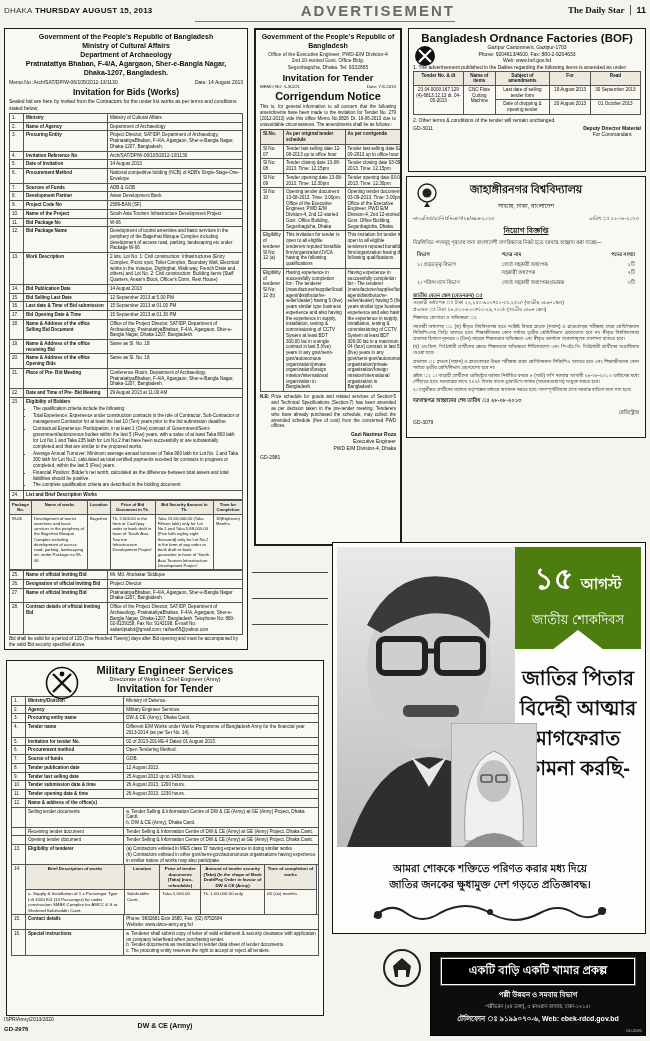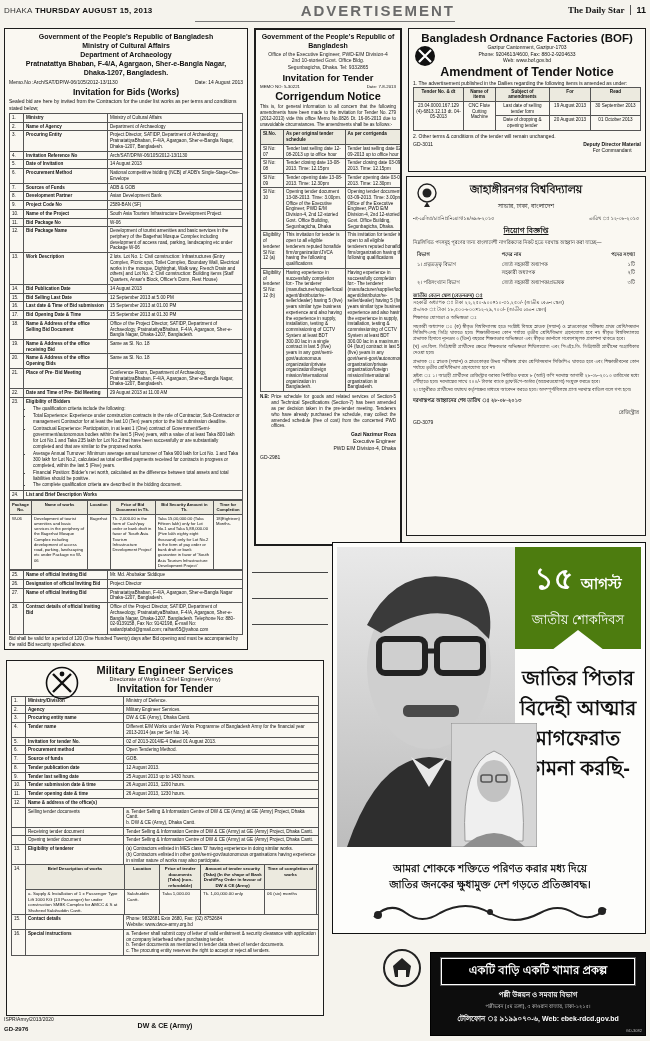--- a/index.html
+++ b/index.html
@@ -51,21 +51,21 @@
   
   .bof{left:408px;top:28px;width:238px;height:144px;padding:3px 4px;}
   .bof .title{font-size:11.5px;font-weight:bold;}
   .bof .adr{font-size:5px;line-height:1.3;}
   .bof .amend{font-size:12.5px;font-weight:bold;margin:1px 0;}
   .bof .intro{font-size:5px;text-align:left;margin-bottom:1px;}
   .bof td,.bof th{font-size:4.8px;text-align:center;}
   .bof .foot{display:flex;justify-content:space-between;font-size:5px;margin-top:2px;}
   .bof .logo{position:absolute;left:5px;top:16px;}
   
-  .uni{left:406px;top:176px;width:240px;height:360px;padding:4px 6px;}
+  .uni{left:406px;top:176px;width:240px;height:262px;padding:4px 6px;}
   .uni .nm{font-size:11px;font-weight:bold;font-family:"Liberation Serif",serif;}
   .uni .ad{font-size:6px;margin-top:1px;}
   .uni .memo{display:flex;justify-content:space-between;font-size:4.8px;margin:3px 0 2px;}
   .uni .title{font-size:7.5px;font-weight:bold;text-decoration:underline;margin:2px 0;}
   .uni .intro{font-size:5px;margin-bottom:2px;}
   .uni table.pt td,.uni table.pt th{border:none;font-size:5px;padding:0 2px;}
   .uni .salhead{font-size:5px;font-weight:bold;text-decoration:underline;margin-top:3px;}
   .uni .sal{font-size:4.8px;line-height:1.4;}
   .uni .para{font-size:4.6px;text-align:justify;line-height:1.35;margin-top:2px;}
   .uni .dl{font-size:5.2px;font-weight:bold;margin-top:4px;}
@@ -429,21 +429,20 @@
     <span class="logo">
       <svg width="22" height="22" viewBox="0 0 22 22">
           <circle cx="11" cy="11" r="10" fill="#111"></circle>
           <path d="M5 5 L17 17 M17 5 L5 17" stroke="#fff" stroke-width="2.2"></path>
         </svg>
     </span>
     <div class="title">Bangladesh Ordnance Factories (BOF)</div>
     <div class="adr pre">Gazipur Cantonment, Gazipur-1703
 Phone: 9204613/4600, Fax: 880-2-9204633
 Web: www.bof.gov.bd</div>
-    <div class="amend">Amendment of Tender Notice</div>
     <div class="intro">1.   The advertisement published in the Dailies regarding the following items is amended as under:</div>
     <table class="tt">
       <tbody>
           <tr>
         <th style="width:22%">Tender No. &amp; dt</th>
         <th style="width:14%">Name of items</th>
         <th style="width:24%">Subject of amendments</th>
         <th>For</th>
         <th>Read</th>
       </tr>

